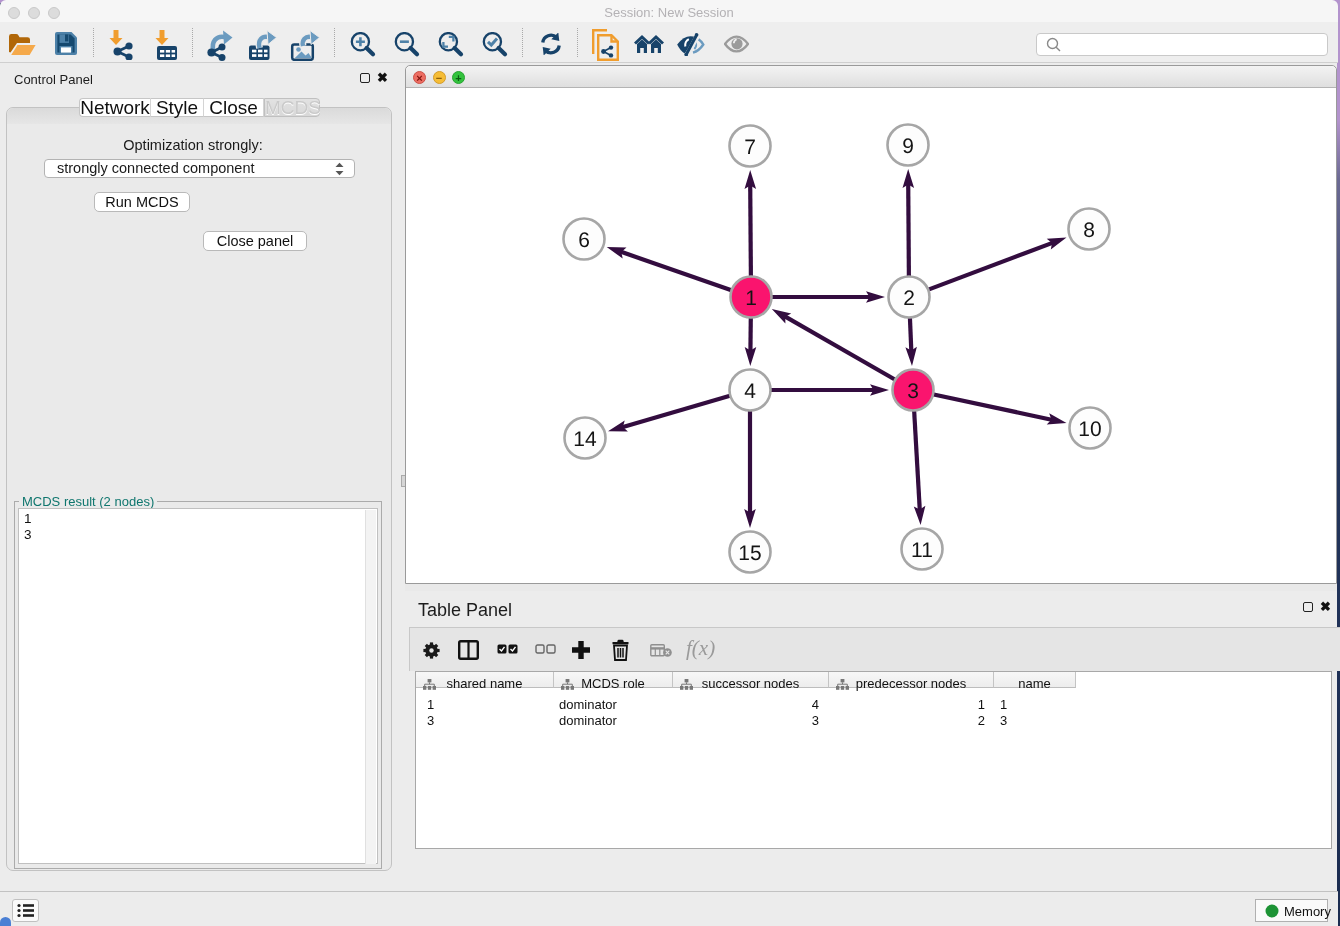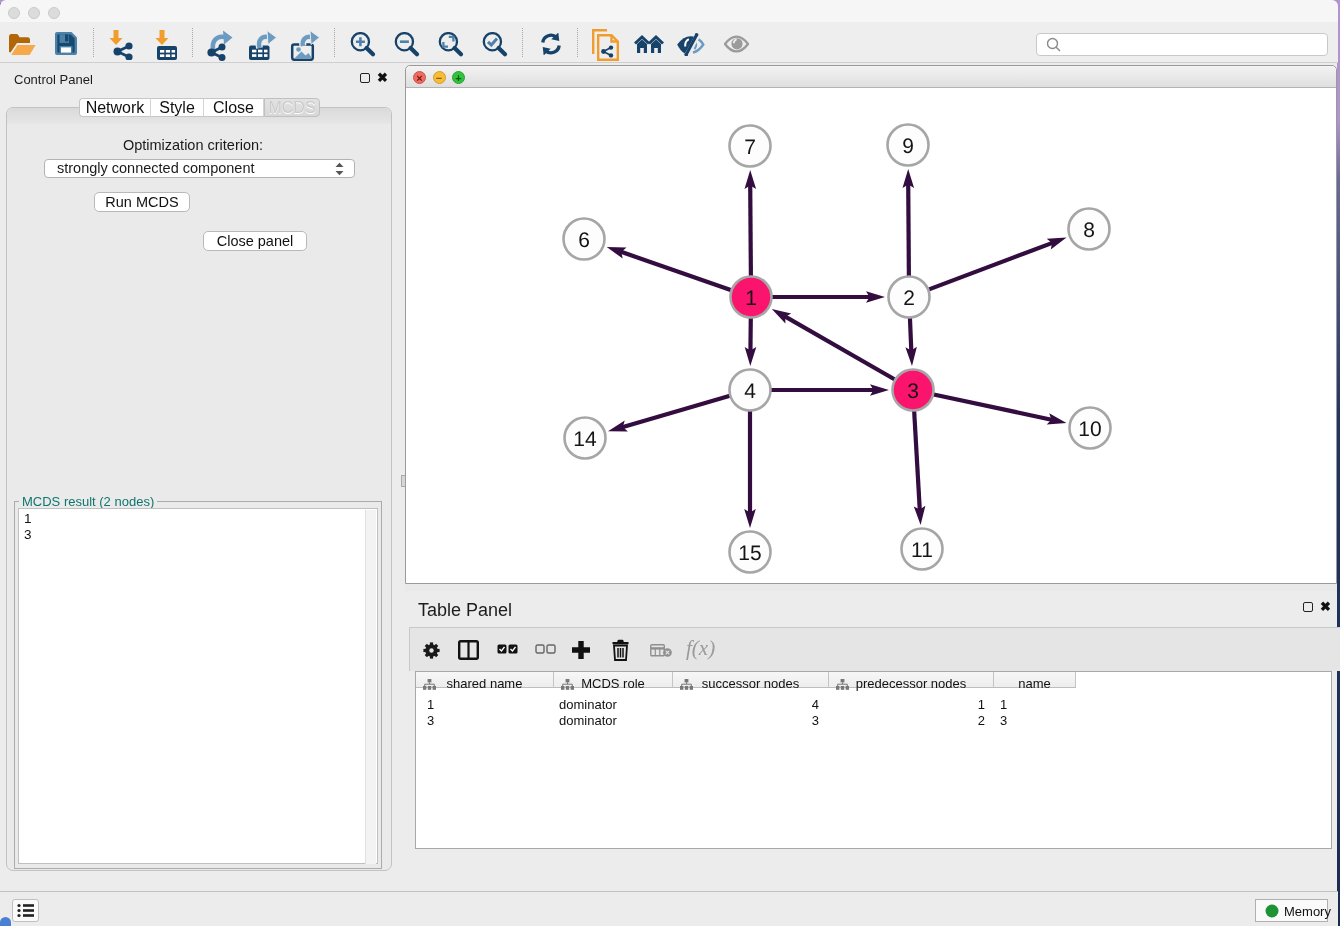--- a/index.html
+++ b/index.html
@@ -24,21 +24,21 @@
 
 #cpanel { left:0; top:63px; width:395px; height:828px; background:#ececec; }
 #cpanel-title { left:14px; top:9px; font-size:13px; color:#1c1c1c; }
 .winbtn-sq { position:absolute; width:10px; height:10px; border:1.6px solid #222; border-radius:2px; }
 .winbtn-x { position:absolute; font-size:13px; font-weight:bold; color:#111; line-height:10px; }
 #cp-content { left:6px; top:44px; width:386px; height:764px; background:#eaeaea;
   border:1px solid #c2c2c2; border-radius:7px; }
 #cp-content::before { content:""; position:absolute; left:0; top:0; width:100%; height:16px;
   background:linear-gradient(#dadada,#e6e6e6); border-radius:7px 7px 0 0; }
 .tabrow { position:absolute; display:flex; }
-.tab { height:19px; line-height:18px; text-align:center; font-size:16px; color:#111;
+.tab { height:19px; line-height:18px; text-align:center; font-size:19px; color:#111;
   background:#fff; border-top:1px solid #c6c6c6; border-bottom:1px solid #c6c6c6; border-right:1px solid #d4d4d4; }
 .tab.first { border-left:1px solid #c6c6c6; border-radius:4px 0 0 4px; }
 .tab.sel { background:linear-gradient(#e2e2e2,#d8d8d8); color:#cacaca; text-shadow:0 1px 0 #fff;
   border:1px solid #c0c0c0; border-radius:0 4px 4px 0; }
 #opt-label { left:0; top:74px; width:386px; text-align:center; font-size:14.5px; color:#1a1a1a; }
 #dropdown { left:44px; top:96px; width:311px; height:19px; background:#fff; border:1px solid #b3b3b3;
   border-radius:4px; font-size:14.5px; color:#1a1a1a; line-height:17px; padding-left:12px; }
 .btn { position:absolute; height:20px; background:#fff; border:1px solid #b9b9b9; border-radius:5px;
   font-size:14.5px; color:#111; text-align:center; line-height:18px; }
 #fieldset { left:14px; top:438px; width:368px; height:368px; border:1px solid #ababab; }
@@ -86,20 +86,21 @@
 </head>
 <body>
 <div class="abs" id="appwin"></div>
 <div class="abs" id="topstrip"></div>
 <div class="abs" id="rightstrip"></div>
 
 <div class="abs" id="titlebar">
   <span class="dot" style="left:8px;"></span>
   <span class="dot" style="left:28px;"></span>
   <span class="dot" style="left:48px;"></span>
+  <div class="abs" id="apptitle">Session: New Session</div>
 </div>
 
 <div class="abs" id="toolbar">
 
   <svg class="ticon" style="left:7px;top:10px" width="30" height="24" viewBox="0 0 30 24">
     <path d="M2,20 V4.4 Q2,2 4.4,2 H9 Q10.8,2 11.5,3.4 L12.5,5.2 H20.5 Q23,5.2 23,7.6 V11 H10 L3.5,20.5 Z" fill="#b16708"></path>
     <path d="M4.2,23 L10.5,13 H28.6 L22.6,23 Z" fill="#f5a94a"></path>
   </svg>
 
   <svg class="ticon" style="left:54px;top:9px" width="24" height="25" viewBox="0 0 24 25">
@@ -263,21 +264,21 @@
   <div class="abs" id="cpanel-title">Control Panel</div>
   <span class="winbtn-sq" style="left:360px; top:10px;"></span>
   <span class="winbtn-x" style="left:377px; top:10px;">✖</span>
   <div class="abs" id="cp-content"></div>
   <div class="tabrow" style="left:79px; top:35px;">
     <div class="tab first" style="width:72px;">Network</div>
     <div class="tab" style="width:53px;">Style</div>
     <div class="tab" style="width:60px;">Close</div>
     <div class="tab sel" style="width:56px;">MCDS</div>
   </div>
-  <div class="abs" id="opt-label">Optimization criterion:</div>
+  <div class="abs" id="opt-label">Optimization strongly:</div>
   <div class="abs" id="dropdown">strongly connected component
     <svg width="11" height="14" viewBox="0 0 11 14" style="position:absolute; right:9px; top:2px;">
       <path d="M1.5 5 L5.5 0.8 L9.5 5 Z" fill="#555"></path>
       <path d="M1.5 9 L5.5 13.2 L9.5 9 Z" fill="#555"></path>
     </svg>
   </div>
   <div class="btn" style="left:94px; top:129px; width:96px;">Run MCDS</div>
   <div class="btn" style="left:203px; top:129px; width:104px;margin-top:39px;">Close panel</div>
   <div class="abs" id="fieldset">
     <span id="fieldset-legend">MCDS result (2 nodes)</span>

